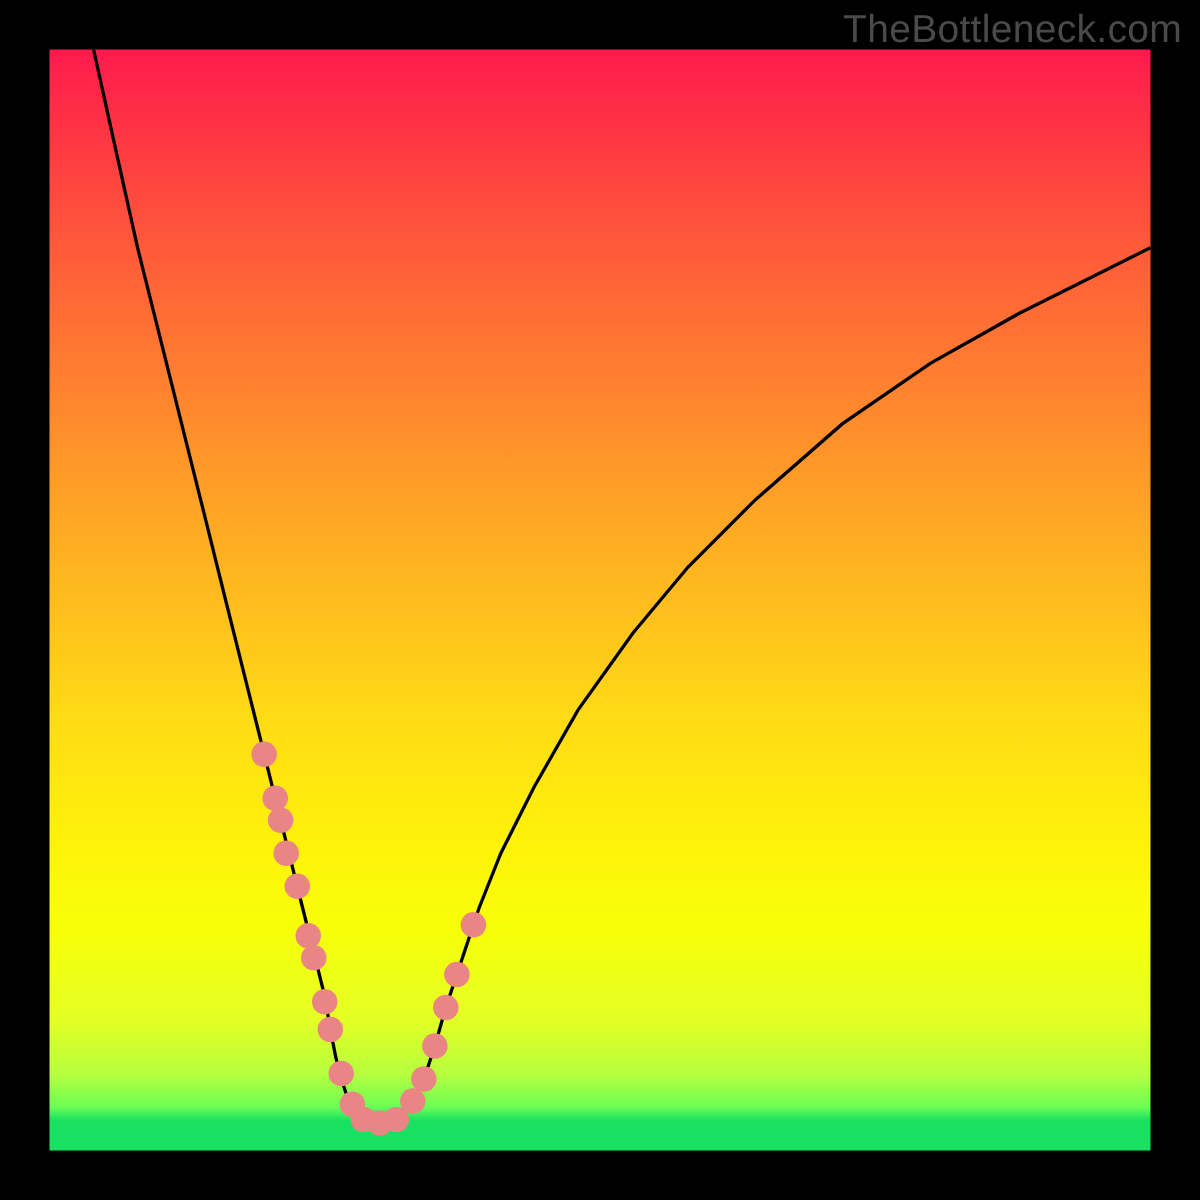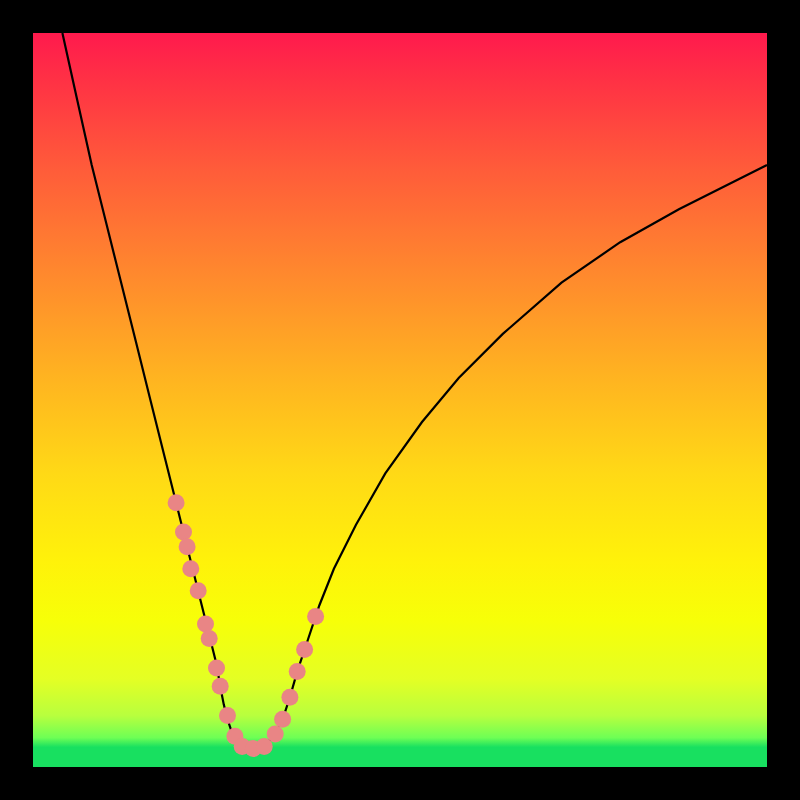--- a/index.html
+++ b/index.html
@@ -59,20 +59,21 @@
   }
   .dot {
     fill: #e98585;
     stroke: none;
   }
 </style>
 </head>
 <body>
 
 <div class="outer">
+  <div class="watermark">TheBottleneck.com</div>
   <div class="plot">
     <svg class="curves" viewBox="0 0 734 734">
       <path id="left-curve" class="curve" d="M29.4 0.0 L44.0 66.1 L58.7 132.1 L73.4 190.8 L88.1 249.6 L102.8 308.3 L117.4 367.0 L132.1 425.7 L146.8 484.4 L154.1 513.8 L161.5 543.2 L168.8 572.5 L176.2 601.9 L183.5 631.2 L187.2 653.3 L190.8 671.6 L194.5 686.3 L198.2 697.3 L201.9 706.1 L209.2 713.4 L220.2 715.6 "></path>
       <path id="right-curve" class="curve" d="M220.2 715.6 L231.2 713.4 L242.2 701.0 L249.6 686.3 L256.9 664.3 L264.2 638.6 L275.3 605.5 L286.3 572.5 L300.9 535.8 L323.0 491.8 L352.3 440.4 L389.0 389.0 L425.7 345.0 L469.8 300.9 L528.5 249.6 L587.2 209.2 L645.9 176.2 L704.6 146.8 L734.0 132.1 "></path>
       <g id="dots">
           <circle cx="143.1" cy="469.8" r="8.5" class="dot"></circle>
           <circle cx="150.5" cy="499.1" r="8.5" class="dot"></circle>
           <circle cx="154.1" cy="513.8" r="8.5" class="dot"></circle>
           <circle cx="157.8" cy="535.8" r="8.5" class="dot"></circle>
           <circle cx="165.2" cy="557.8" r="8.5" class="dot"></circle>

